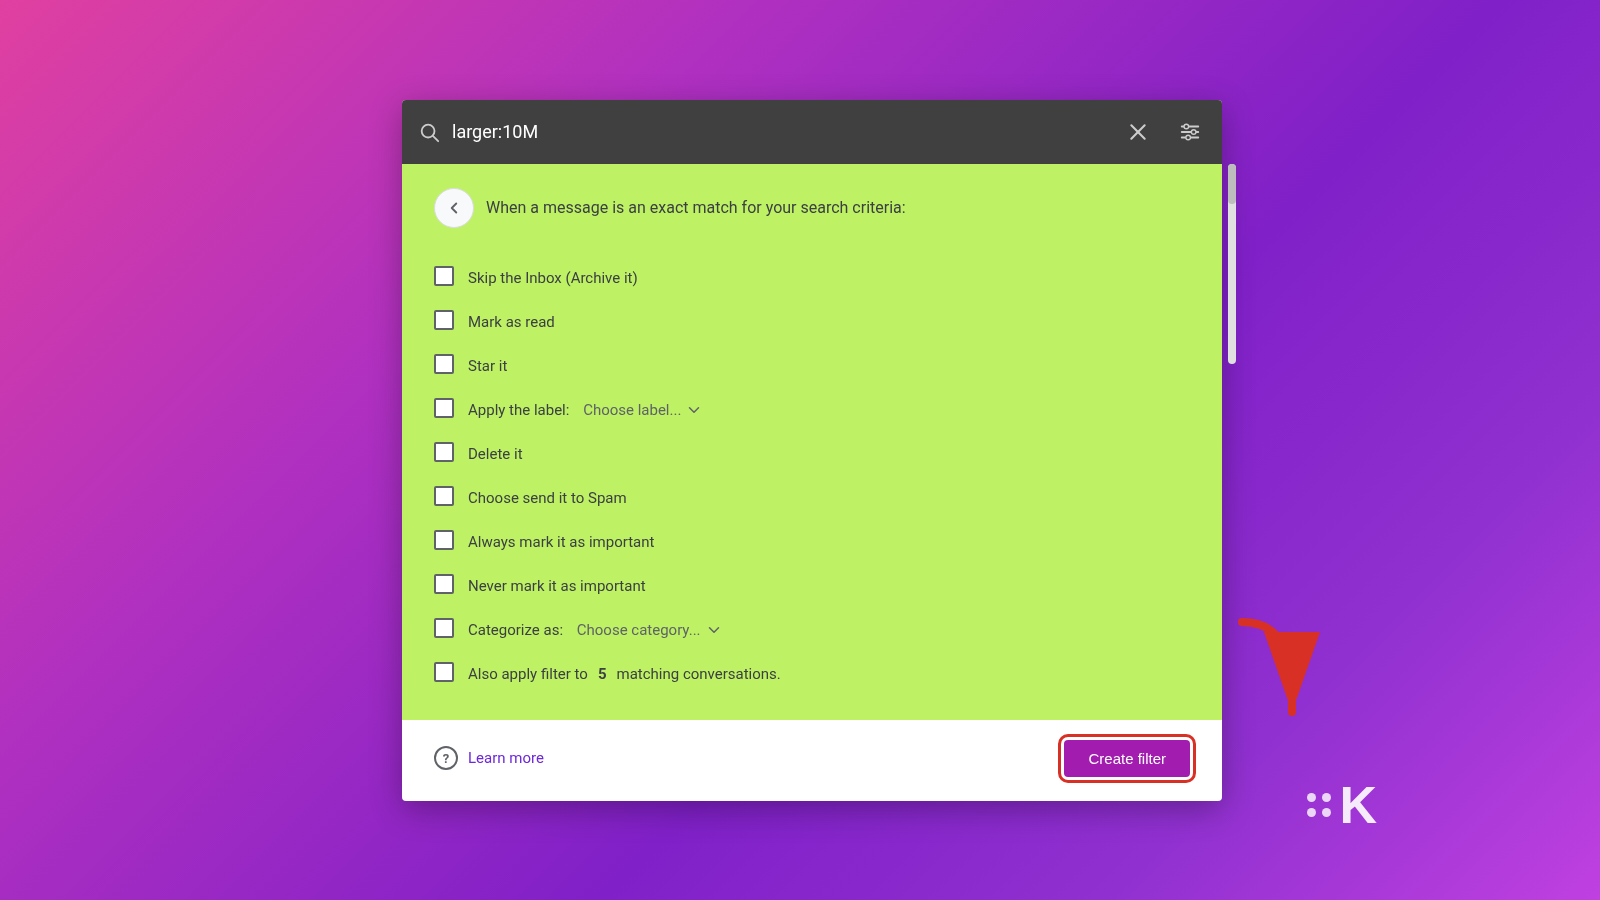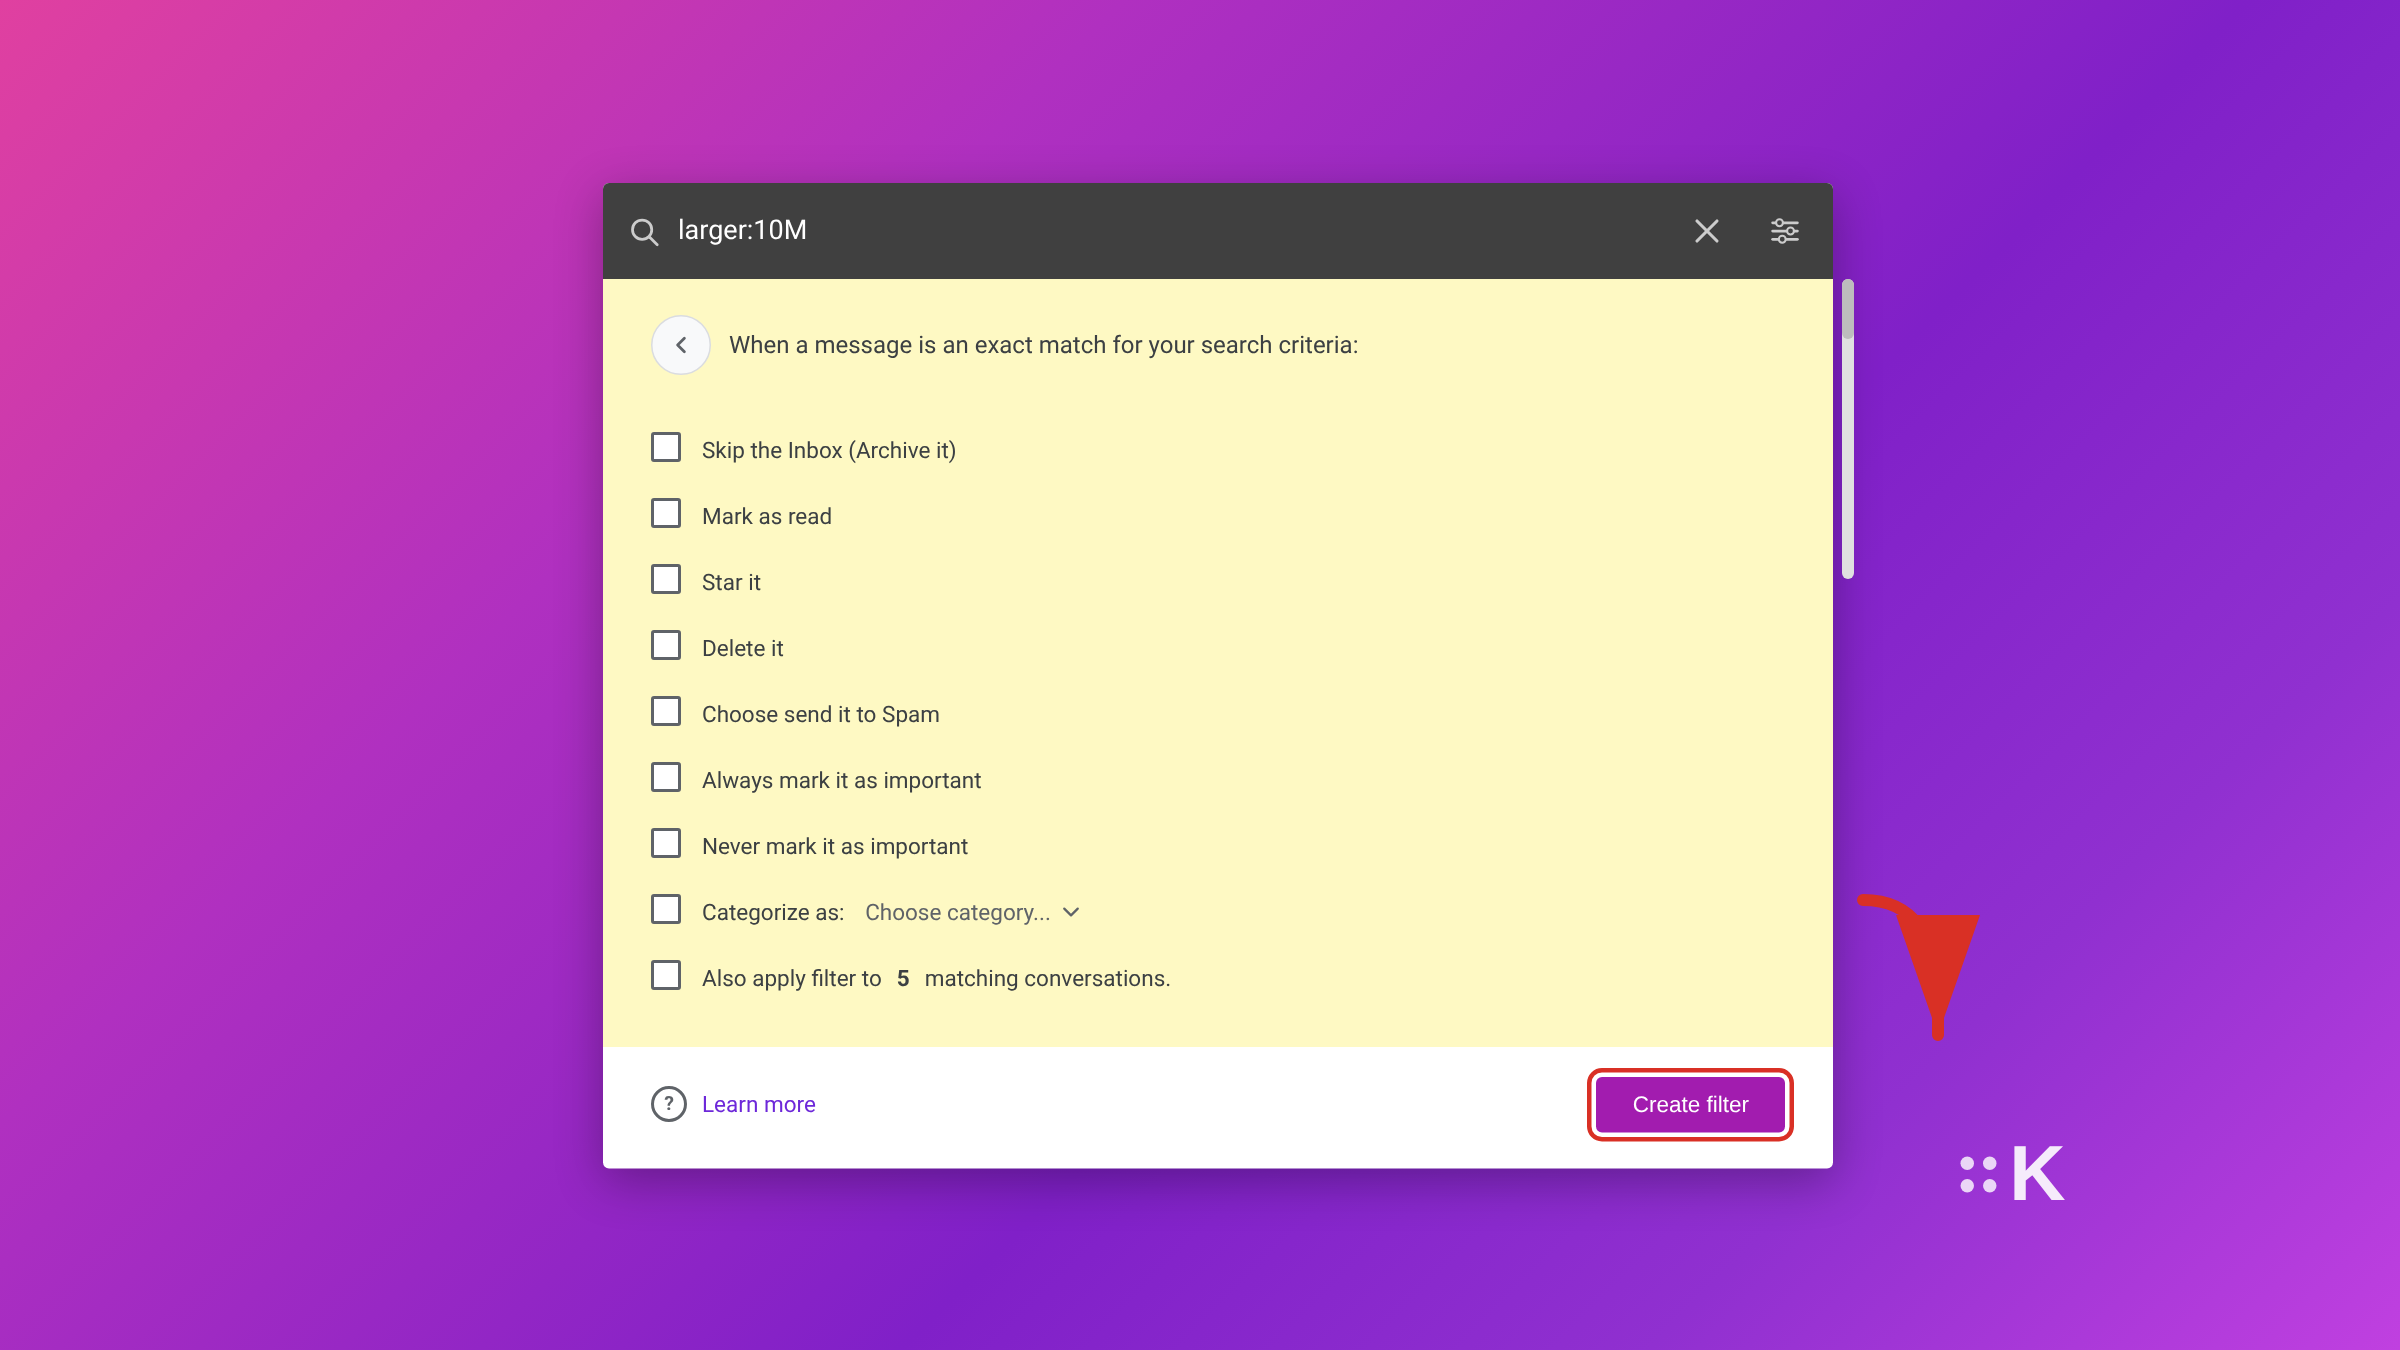--- a/index.html
+++ b/index.html
@@ -65,21 +65,21 @@
       display: flex;
       align-items: center;
       justify-content: center;
       width: 32px;
       height: 32px;
     }
 
     
     .content {
       padding: 24px 32px 24px 32px;
-      background: #fef9c3;
+      background: #bef264;
     }
 
     .criteria-row {
       display: flex;
       align-items: center;
       gap: 12px;
       margin-bottom: 28px;
     }
 
     .back-btn {
@@ -278,20 +278,32 @@
         <div class="option-row">
           <div class="checkbox"></div>
           <span class="option-label">Mark as read</span>
         </div>
 
         <div class="option-row">
           <div class="checkbox"></div>
           <span class="option-label">Star it</span>
         </div>
 
+        <div class="option-row">
+          <div class="checkbox"></div>
+          <span class="option-label">
+            Apply the label:&nbsp;
+            <span class="dropdown-trigger">
+              <span class="dropdown-text">Choose label...</span>
+              <svg width="18" height="18" viewBox="0 0 24 24" fill="none">
+                <polyline points="6,9 12,15 18,9" stroke="#5f6368" stroke-width="2" stroke-linecap="round" stroke-linejoin="round"></polyline>
+              </svg>
+            </span>
+          </span>
+        </div>
 
 
         <div class="option-row">
           <div class="checkbox"></div>
           <span class="option-label">Delete it</span>
         </div>
 
         <div class="option-row">
           <div class="checkbox"></div>
           <span class="option-label">Choose send it to Spam</span>

